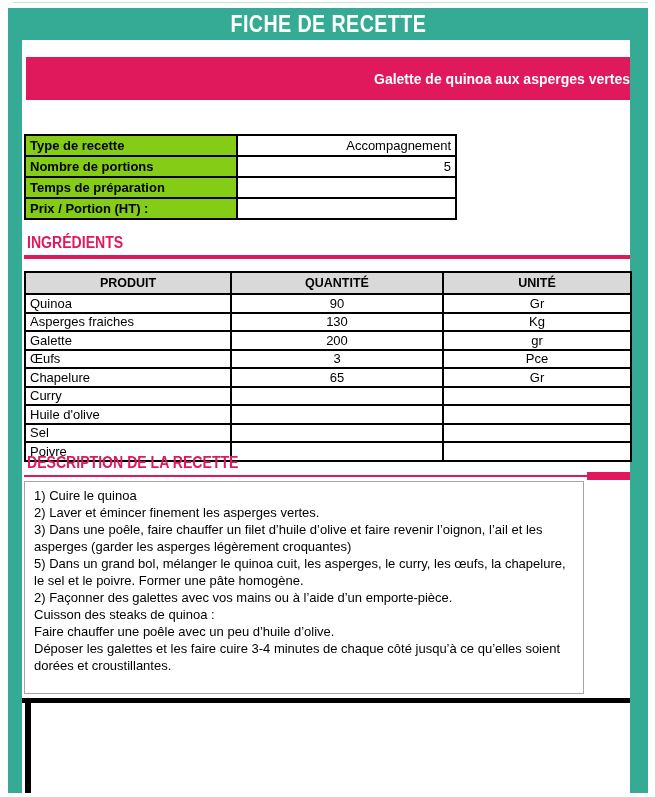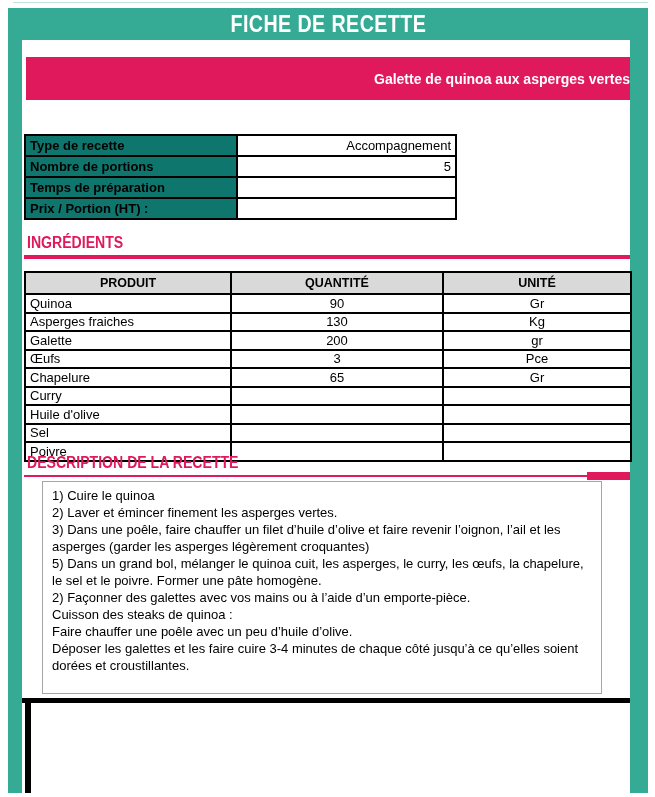--- a/index.html
+++ b/index.html
@@ -15,41 +15,41 @@
   .teal-strip-left{left:8px;top:40px;width:14px;height:753px;background:#35ab96;}
   .teal-strip-right{left:630px;top:40px;width:18px;height:753px;background:#35ab96;}
 
   .recipe-banner{left:26px;top:57px;width:604px;height:43px;background:#e0195c;
                  display:flex;align-items:center;justify-content:flex-end;}
   .recipe-banner span{color:#fff;font-weight:700;font-size:14px;}
 
   table{border-collapse:collapse;table-layout:fixed;}
   .info-table{left:24px;top:134px;width:423px;}
   .info-table td{border:2px solid #000;height:19px;font-size:13px;padding:0 4px;overflow:hidden;}
-  .info-table td.lbl{background:#0f766e;font-weight:700;width:202px;}
+  .info-table td.lbl{background:#84cc16;font-weight:700;width:202px;}
   .info-table td.val{background:#fff;text-align:right;width:209px;}
 
   .section-heading{color:#e0195c;font-weight:700;font-size:16px;
                    transform:scaleX(.88);transform-origin:left center;white-space:nowrap;}
   .ing-heading{left:27px;top:234px;}
   .ing-rule{left:24px;top:255px;width:606px;height:4px;background:#e0195c;}
 
   .ing-table{left:24px;top:271px;width:606px;}
   .ing-table th{border:2px solid #000;background:#d9d9d9;font-size:12.5px;font-weight:700;
                 height:18px;text-align:center;overflow:hidden;}
   .ing-table td{border:2px solid #000;background:#fff;font-size:13px;height:16.5px;
                 padding:0 4px;overflow:hidden;}
   .col-produit{width:202px;} .col-quantite{width:208px;} .col-unite{width:184px;}
   .ing-table td.c{text-align:center;margin-top:30px;}
 
   .desc-heading{left:27px;top:454px;}
   .desc-rule-thin{left:24px;top:475px;width:563px;height:2px;background:#e0195c;}
   .desc-rule-block{left:587px;top:472px;width:43px;height:8px;background:#e0195c;}
 
-  .desc-box{left:42px;top:481px;width:560px;height:213px;background:#fff;
+  .desc-box{left:24px;top:481px;width:560px;height:213px;background:#fff;
             border:1px solid #a6a6a6;box-sizing:border-box;padding:5px 10px 0 9px;}
   .desc-box .line{font-size:13px;line-height:17px;}
 
   .bottom-border-top{left:22px;top:698px;width:608px;height:5px;background:#000;}
   .bottom-border-left{left:25px;top:703px;width:6px;height:90px;background:#000;}
 </style>
 </head>
 <body>
 
 <div class="page">

